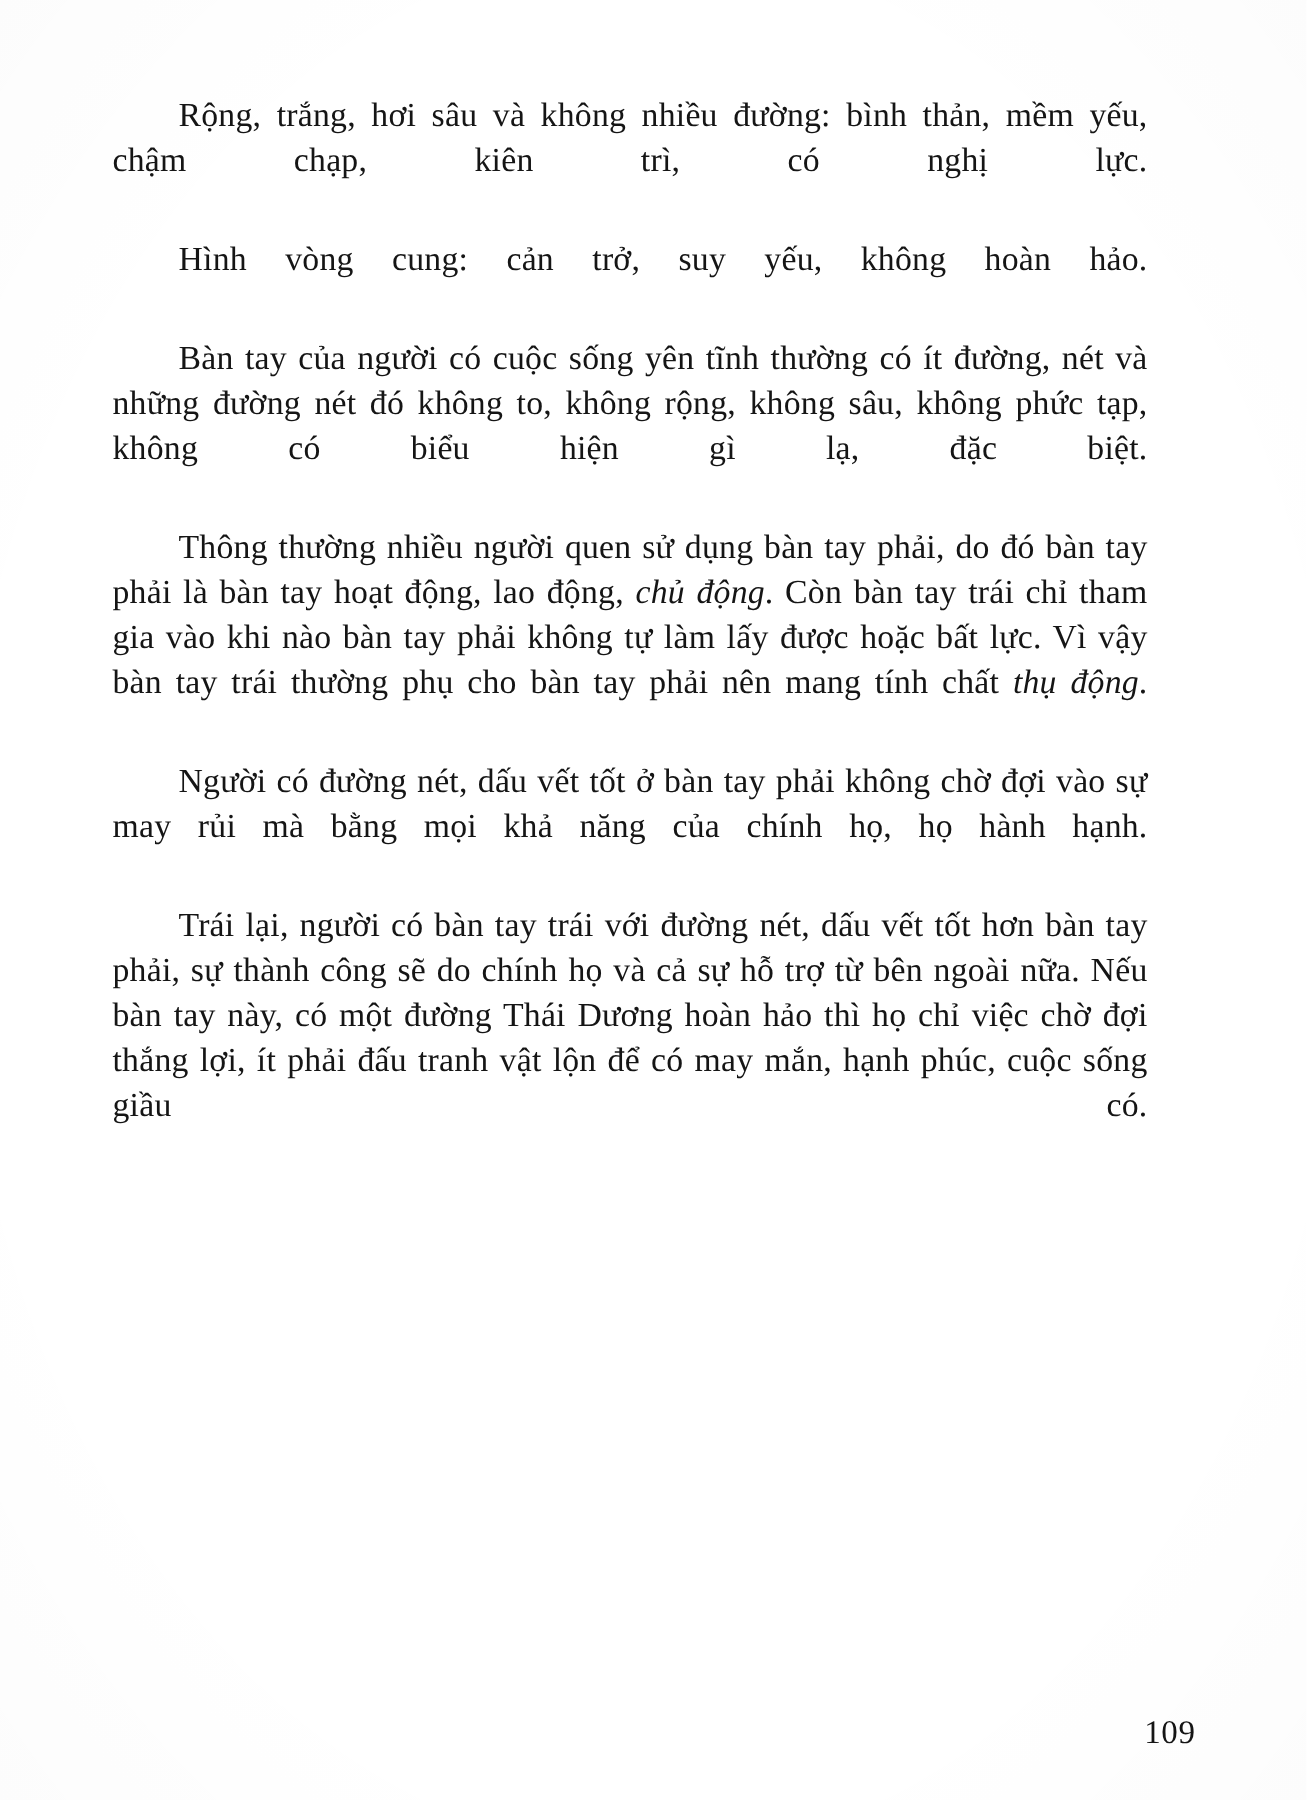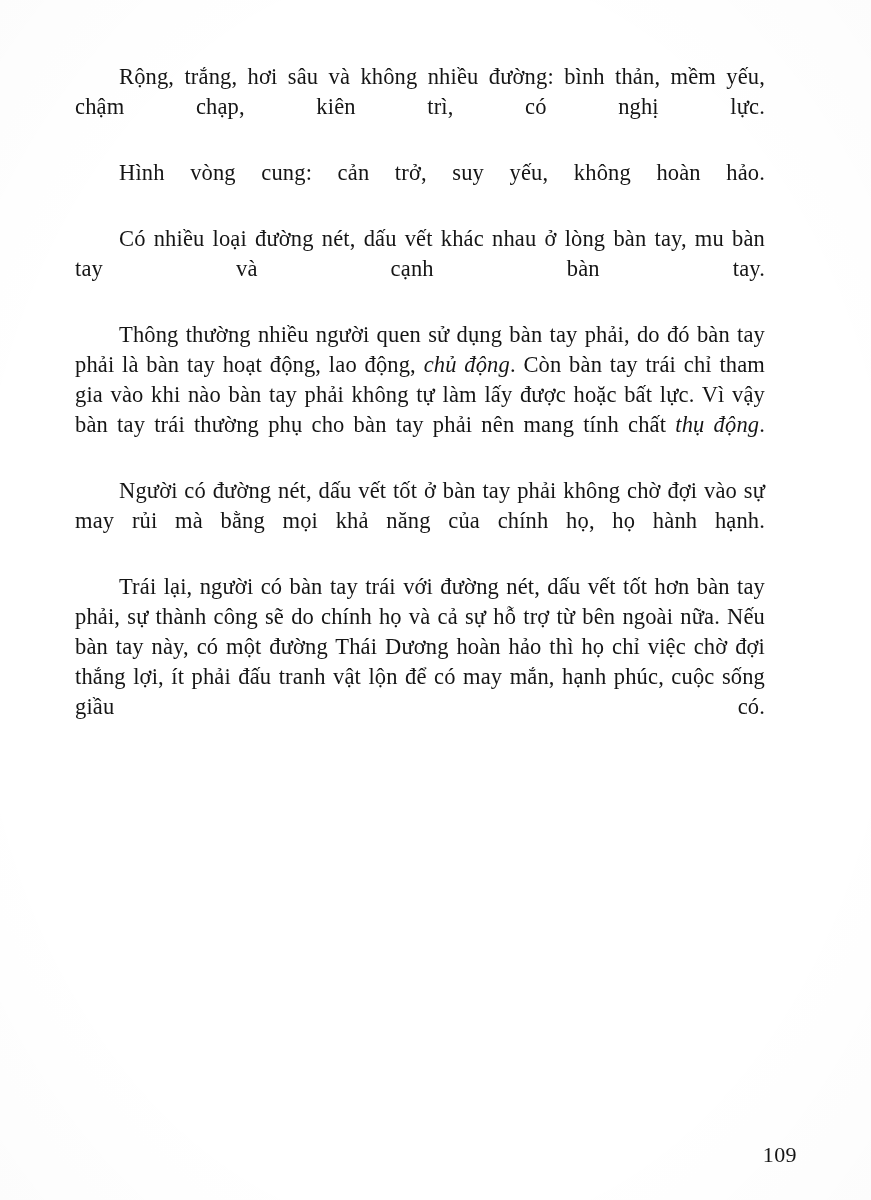--- a/index.html
+++ b/index.html
@@ -87,22 +87,22 @@
 <div class="page">
 
   <div class="text-column">
 
     <p class="para">Rộng, trắng, hơi sâu và không nhiều đường: bình thản, mềm yếu, chậm chạp, kiên trì, có nghị lực.</p>
 
     <p class="para">Hình vòng cung: cản trở, suy yếu, không hoàn hảo.</p>
 
 
 
+    <p class="para">Bàn tay của người có cuộc sống yên tĩnh thường có ít đường, nét và những đường nét đó không to, không rộng, không sâu, không phức tạp, không có biểu hiện gì lạ, đặc biệt.</p>
 
-    <p class="para">Có nhiều loại đường nét, dấu vết khác nhau ở lòng bàn tay, mu bàn tay và cạnh bàn tay.</p>
 
 
     <p class="para"><span>Thông thường nhiều người quen sử dụng bàn tay phải, do đó bàn tay phải là bàn tay hoạt động, lao động, </span><span class="ital">chủ động</span><span>. Còn bàn tay trái chỉ tham gia vào khi nào bàn tay phải không tự làm lấy được hoặc bất lực. Vì vậy bàn tay trái thường phụ cho bàn tay phải nên mang tính chất </span><span class="ital">thụ động</span><span>.</span></p>
 
     <p class="para">Người có đường nét, dấu vết tốt ở bàn tay phải không chờ đợi vào sự may rủi mà bằng mọi khả năng của chính họ, họ hành hạnh.</p>
 
     <p class="para">Trái lại, người có bàn tay trái với đường nét, dấu vết tốt hơn bàn tay phải, sự thành công sẽ do chính họ và cả sự hỗ trợ từ bên ngoài nữa. Nếu bàn tay này, có một đường Thái Dương hoàn hảo thì họ chỉ việc chờ đợi thắng lợi, ít phải đấu tranh vật lộn để có may mắn, hạnh phúc, cuộc sống giầu có.</p>
 
   </div>
 

